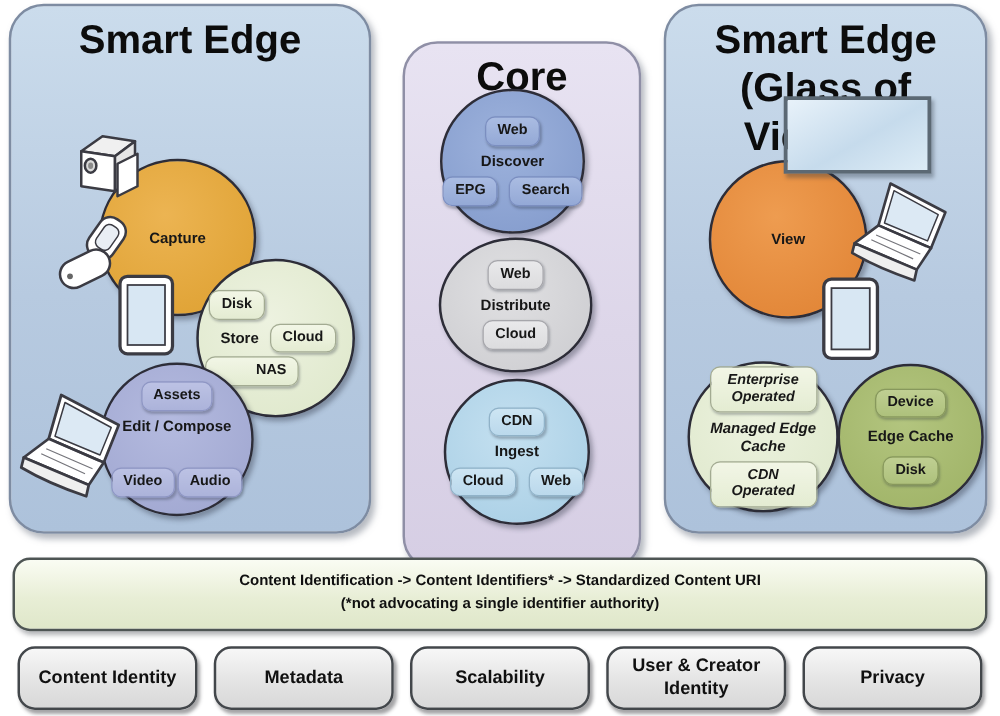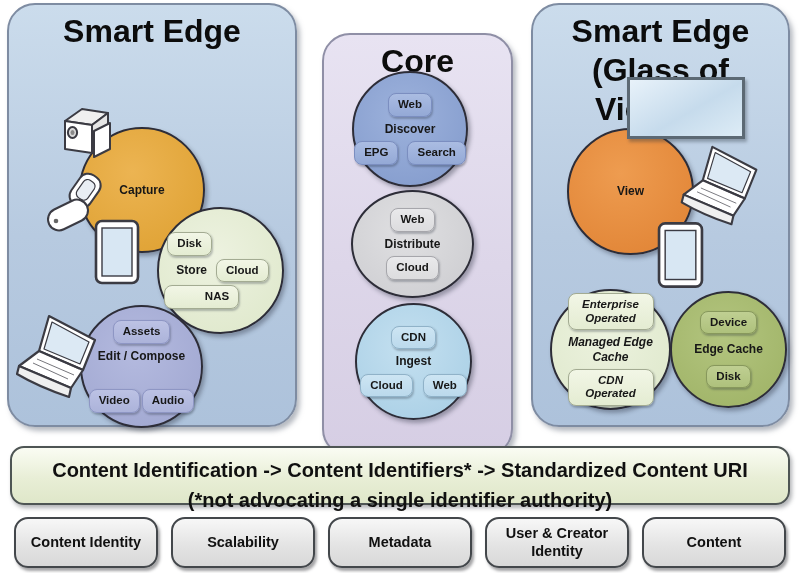--- a/index.html
+++ b/index.html
@@ -59,21 +59,21 @@
   .icon { position:absolute; z-index:5; }
   .tv { position:absolute; z-index:5; border:3px solid #5c6974;
         background:linear-gradient(150deg,#e8f2fa 0%,#c6dbec 55%,#ddecf6 100%);
         box-shadow:2px 3px 3px rgba(40,50,60,.35); }
 
   
   .idbar { position:absolute; left:10px; top:446px; width:780px; height:59px;
            border:2.5px solid #4e5554; border-radius:14px;
            background:linear-gradient(180deg,#fafcf3 0%,#e8eed6 55%,#dfe7c9 100%);
            box-shadow:2px 3px 4px rgba(60,65,72,.4);
-           text-align:center; padding-top:7px; font-weight:bold; font-size:20px;
+           text-align:center; padding-top:7px; font-weight:bold; font-size:12px;
            color:#101010; line-height:1.5; }
   .attr-row { position:absolute; left:14px; top:517px; width:772px; height:51px; display:flex; gap:13px; }
   .attr-box { flex:1; border:2.5px solid #43474b; border-radius:14px;
               background:linear-gradient(180deg,#f7f7f7 0%,#e4e4e4 55%,#d8d8d8 100%);
               box-shadow:2px 3px 3px rgba(50,52,56,.45);
               display:flex; align-items:center; justify-content:center; text-align:center;
               font-weight:bold; font-size:14.5px; color:#101010; line-height:1.2; padding:2px 8px; }
 </style>
 </head>
 <body>
@@ -91,21 +91,21 @@
 
     <div class="circle c-store" style="left:148px; top:202px; width:127px; height:127px;">
       <div class="badge bg-sage b-disk">Disk</div>
       <div class="crow store-mid">
         <div class="circle-label">Store</div>
         <div class="badge bg-sage">Cloud</div>
       </div>
       <div class="badge bg-sage b-nas">NAS</div>
     </div>
 
-    <div class="circle c-edit" style="left:71px; top:300px; width:123px; height:123px;">
+    <div class="circle c-edit" style="left:71px; top:285px; width:123px; height:123px;">
       <div class="badge bg-peri">Assets</div>
       <div class="circle-label">Edit / Compose</div>
       <div class="crow edit-row">
         <div class="badge bg-peri">Video</div>
         <div class="badge bg-peri">Audio</div>
       </div>
     </div>
 
     <div class="icon" style="left:48px; top:99px; width:60px; height:57px;">
       <svg width="60" height="57" viewBox="0 0 60 57">
@@ -223,19 +223,19 @@
     </div>
   </div>
 
   <div class="idbar">
     <div>Content Identification -&gt;  Content Identifiers* -&gt; Standardized Content URI</div>
     <div>(*not advocating a single identifier authority)</div>
   </div>
 
   <div class="attr-row">
     <div class="attr-box">Content Identity</div>
+    <div class="attr-box">Metadata</div>
     <div class="attr-box">Scalability</div>
-    <div class="attr-box">Metadata</div>
     <div class="attr-box">User &amp; Creator Identity</div>
-    <div class="attr-box">Content</div>
+    <div class="attr-box">Privacy</div>
   </div>
 
 </div>
 
 </body></html>

